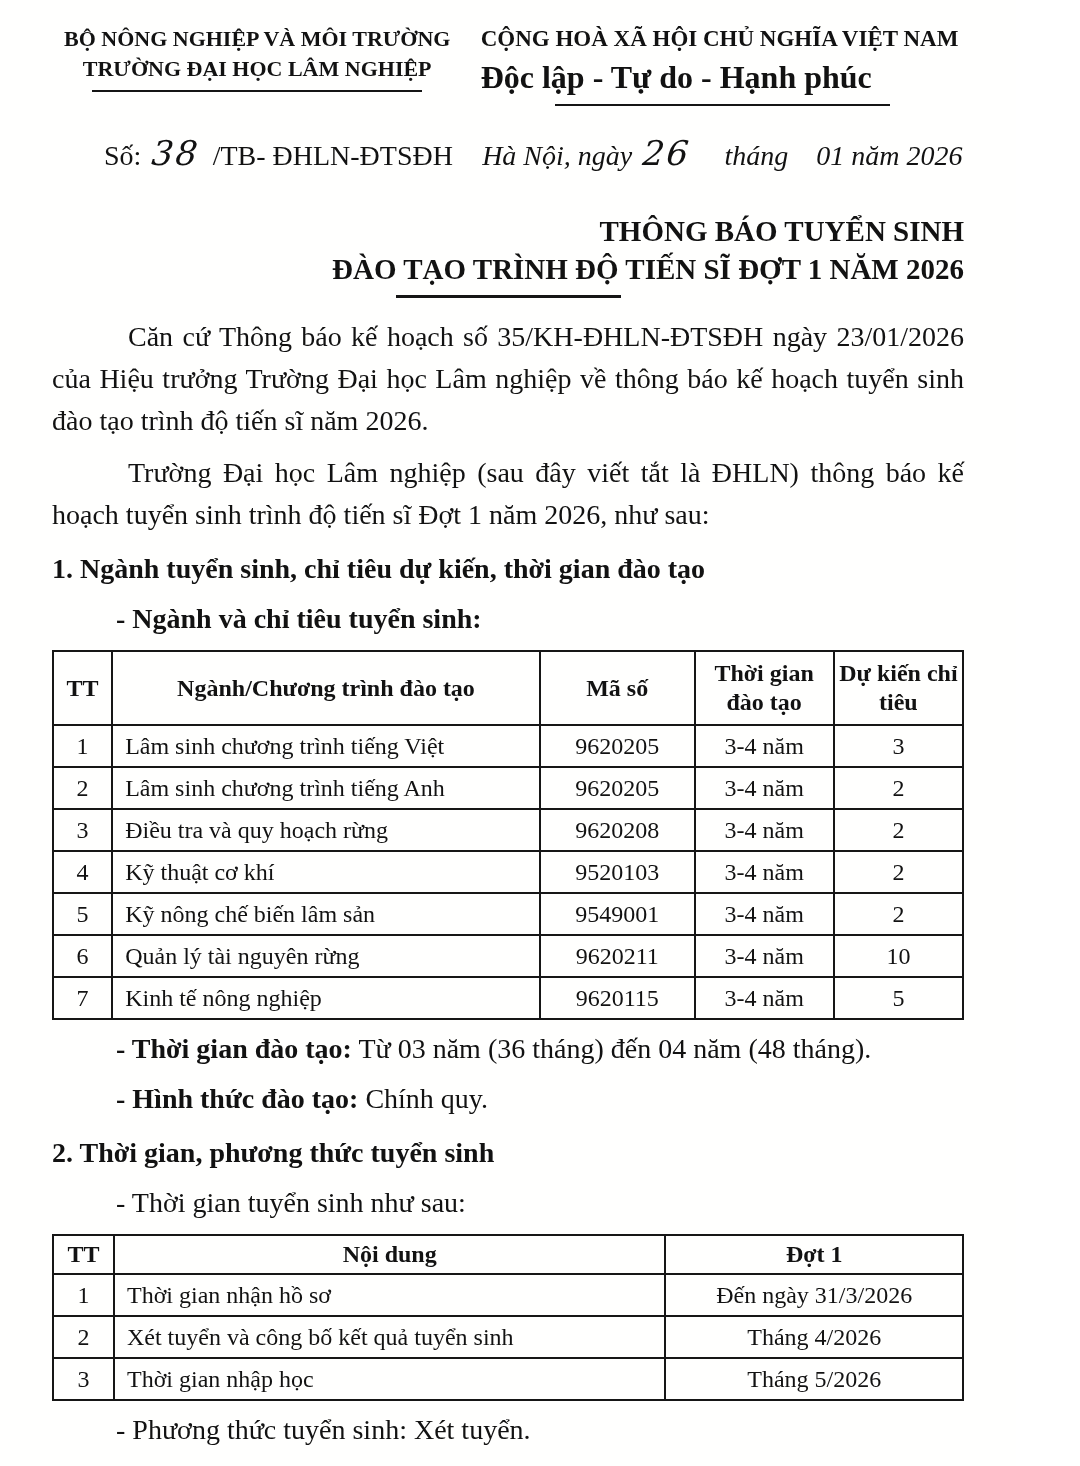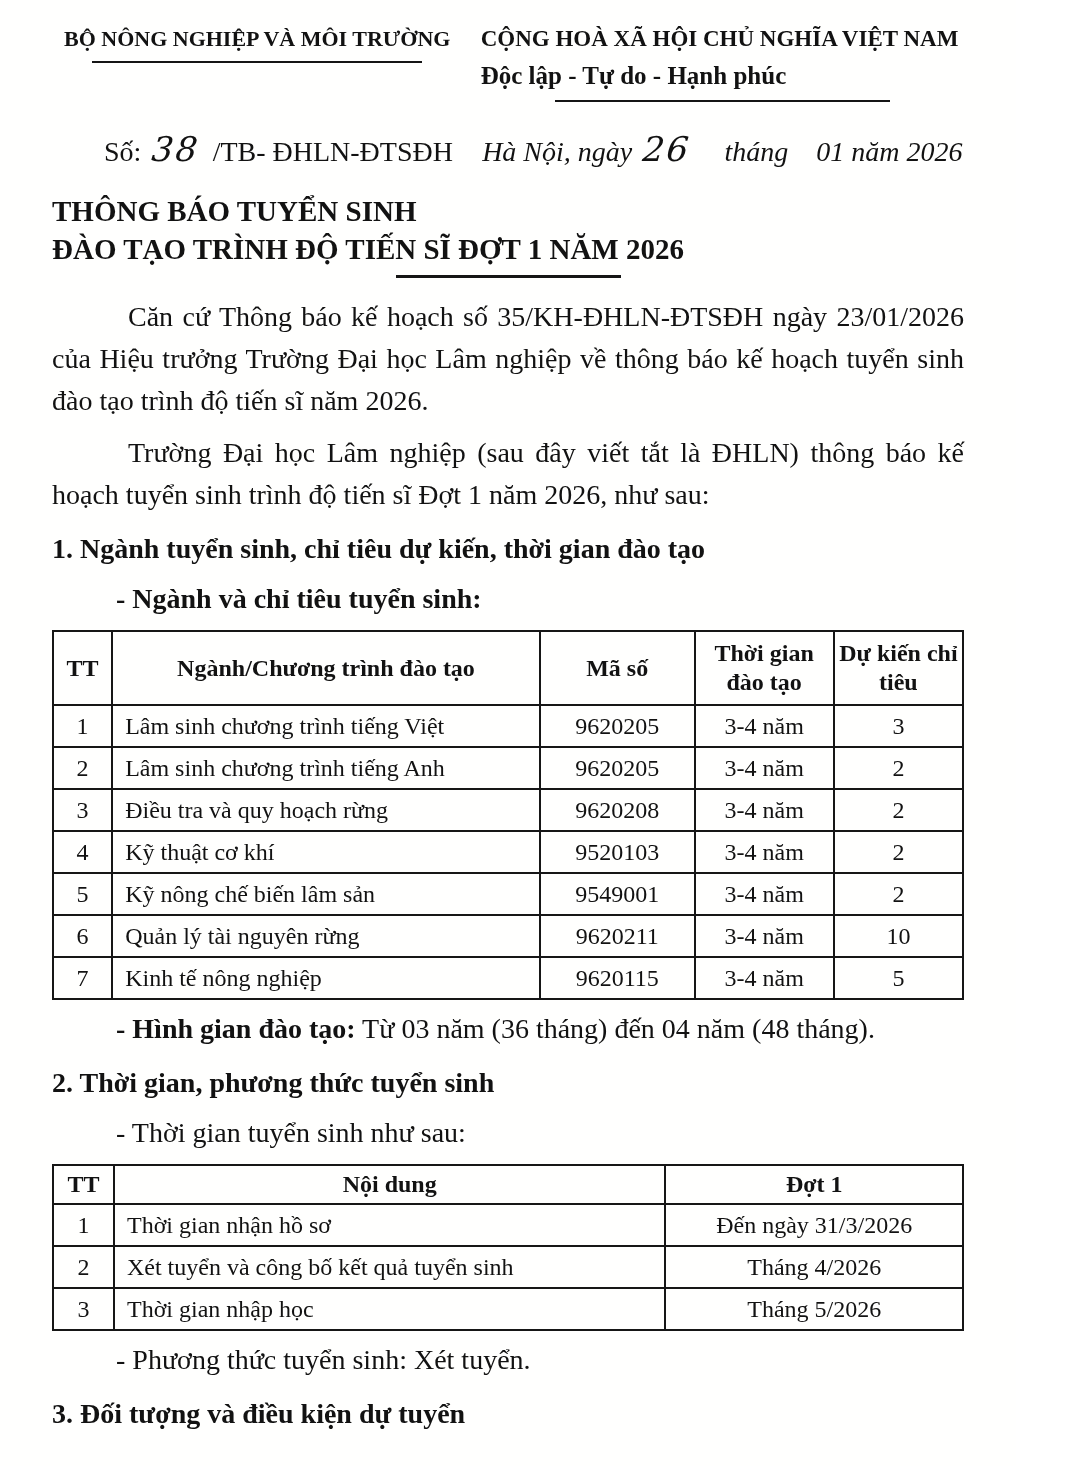--- a/index.html
+++ b/index.html
@@ -8,36 +8,36 @@
     background:#fffffe;color:#121212;
     padding:24px 52px 0 52px;overflow:hidden;
     font-family:"Liberation Serif","DejaVu Serif",serif;
     font-size:28px;line-height:1.5;
   }
   
   .header-row{display:flex;justify-content:space-between;align-items:flex-start;}
   .header-left{width:45%;text-align:center;font-weight:bold;font-size:22px;line-height:1.35;}
   .header-right{width:53%;font-weight:bold;}
   .motto-top{font-size:23px;line-height:1.3;}
-  .motto-bottom{font-size:25px;line-height:1.25;margin-top:3px;display:inline-block;}
+  .motto-bottom{font-size:32px;line-height:1.25;margin-top:3px;display:inline-block;}
   .rule{border-bottom:2px solid #151515;height:0;}
   .rule-left{width:330px;margin:7px auto 0 auto;}
   .rule-right{width:335px;margin:4px auto 0 auto;}
   
   .meta-row{display:flex;justify-content:space-between;align-items:baseline;margin-top:22px;}
   .doc-number{font-size:28px;padding-left:52px;white-space:nowrap;}
   .handwritten{
     font-family:"DejaVu Serif",serif;font-style:italic;font-size:34px;
     letter-spacing:2px;display:inline-block;transform:skewX(-6deg);
     padding:0 6px 0 4px;
   }
   .date-line{width:53%;text-align:center;font-style:italic;font-size:28px;white-space:nowrap;}
   .date-gap{display:inline-block;width:14px;}
   
-  .title-block{text-align:left;font-weight:bold;font-size:29px;line-height:1.3;margin-top:18px;font-family:Liberation Serif, serif;}
+  .title-block{text-align:right;font-weight:bold;font-size:29px;line-height:1.3;margin-top:34px;font-family:Liberation Serif, serif;}
   .title-rule{width:225px;border-bottom:3px solid #151515;margin:7px auto 0 auto;}
   
   .para{ text-align:justify;text-indent:76px;margin:18px 0 0 0;}
   .para.tight{margin-top:10px;}
   .heading-1{font-weight:bold;margin:12px 0 0 0;}
   .bullet{margin:8px 0 0 64px;}
   .bullet-bold{font-weight:bold;}
   .lbl{font-weight:bold;}
   
   table{border-collapse:collapse;width:100%;font-size:24px;}
@@ -53,20 +53,21 @@
   .t1 th{height:64px;}
 </style>
 </head>
 <body>
 
 <div class="page">
 
   <div class="header-row">
     <div class="header-left">
       <div>BỘ NÔNG NGHIỆP VÀ MÔI TRƯỜNG</div>
+      <div>TRƯỜNG ĐẠI HỌC LÂM NGHIỆP</div>
       <div class="rule rule-left"></div>
     </div>
     <div class="header-right">
       <div class="motto-top">CỘNG HOÀ XÃ HỘI CHỦ NGHĨA VIỆT NAM</div>
       <div class="motto-bottom">Độc lập - Tự do - Hạnh phúc</div>
       <div class="rule rule-right"></div>
     </div>
   </div>
 
   <div class="meta-row">
@@ -162,21 +163,24 @@
         <td class="c">7</td>
         <td class="l">Kinh tế nông nghiệp</td>
         <td class="c">9620115</td>
         <td class="c">3-4 năm</td>
         <td class="c">5</td>
       </tr>
     </tbody>
   </table>
 
   <div class="bullet">
-    <span class="lbl">- Hình gian đào tạo:</span><span> Từ 03 năm (36 tháng) đến 04 năm (48 tháng).</span>
+    <span class="lbl">- Thời gian đào tạo:</span><span> Từ 03 năm (36 tháng) đến 04 năm (48 tháng).</span>
+  </div>
+  <div class="bullet">
+    <span class="lbl">- Hình thức đào tạo:</span><span> Chính quy.</span>
   </div>
 
   <div class="heading-1">2. Thời gian, phương thức tuyển sinh</div>
   <div class="bullet">- Thời gian tuyển sinh như sau:</div>
 
   <table class="tbl t2">
     <colgroup>
         <col class="c1">
         <col class="c2">
         <col class="c3">

